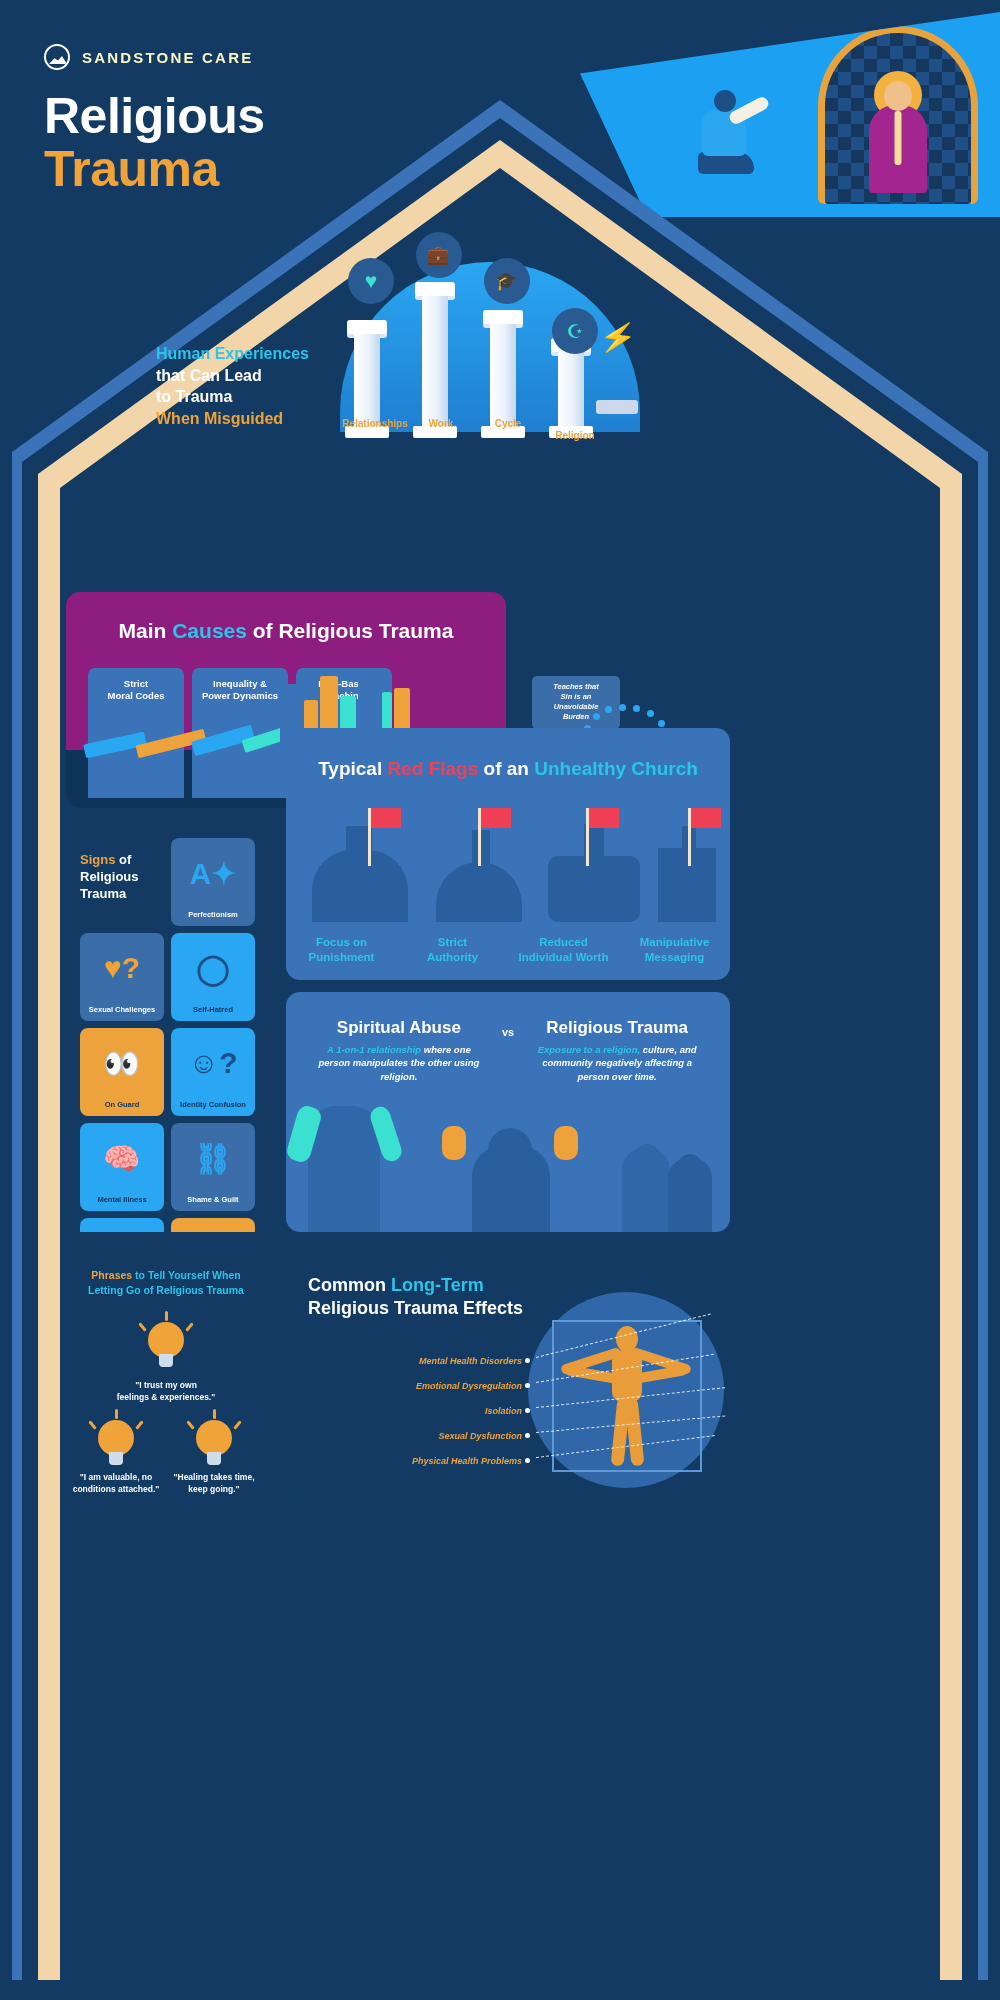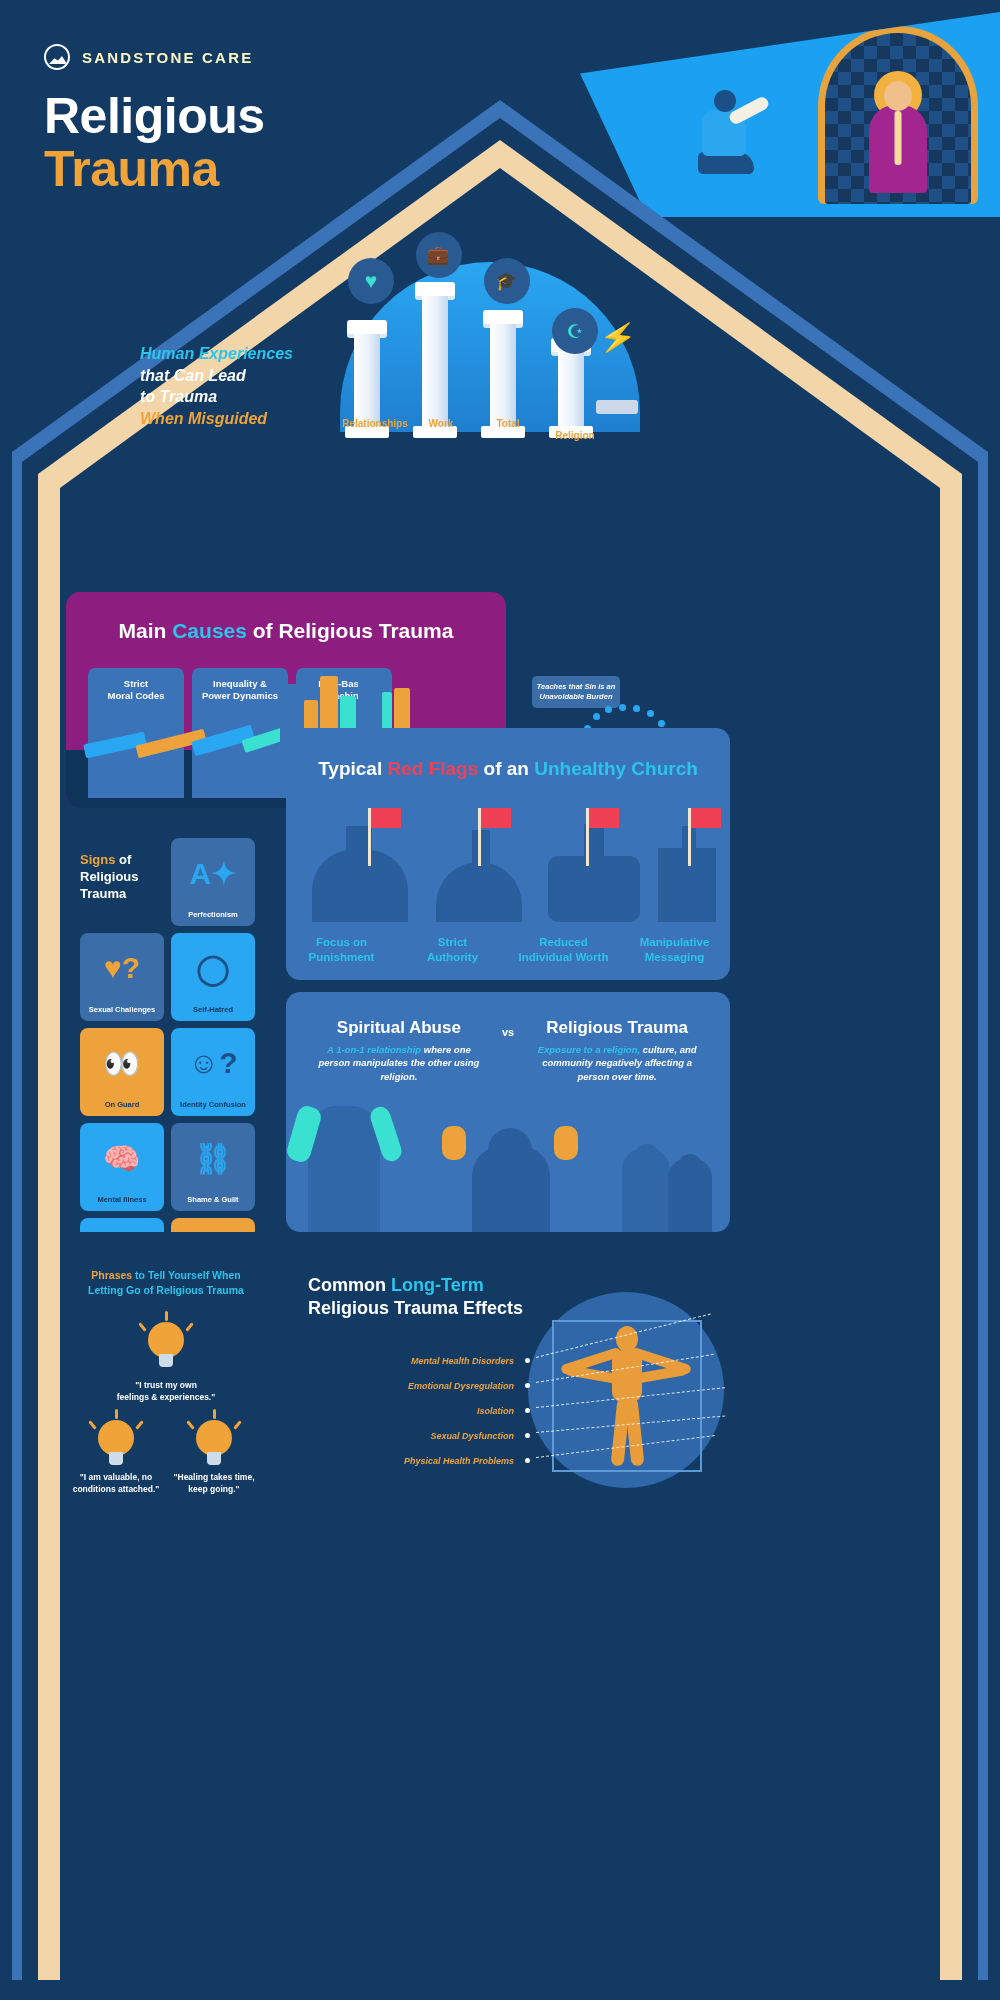--- a/index.html
+++ b/index.html
@@ -84,21 +84,21 @@
     background:#123a63;
     clip-path: polygon(0% 1812px, 0% 320px, 50% 0px, 100% 320px, 100% 1812px);
   }
   .attic{
     position:absolute; left:72px; top:182px; width:856px; height:380px;
     background:#123a63; border-radius:14px;
     clip-path: polygon(0% 380px, 0% 312px, 50% 0px, 100% 312px, 100% 380px);
   }
 
   
-  .attic-text{ position:absolute; left:140px; top:343px; width:230px;font-style:italic; }
+  .attic-text{ position:absolute; left:156px; top:343px; width:230px; }
   .attic-text .a1{ color:#2bc4ea; font-size:16px; font-weight:800; line-height:1.35;}
   .attic-text .a2{ color:#ffffff; font-size:16px; font-weight:800; line-height:1.35;}
   .attic-text .a3{ color:#ffffff; font-size:16px; font-weight:800; line-height:1.35;}
   .attic-text .a4{ color:#f0a338; font-size:16px; font-weight:800; line-height:1.35;}
 
   .dome{
     position:absolute; left:340px; top:262px; width:300px; height:170px;
     background:linear-gradient(180deg,#2aa7f2 0%, #1f7fd0 100%);
     border-radius:150px 150px 0 0;
   }
@@ -139,21 +139,21 @@
   .shelf{position:absolute;left:0;bottom:0;width:100%;height:58px;background:#0f3459;}
   .books{position:absolute;left:18px;bottom:50px;height:90px;width:404px;}
   .bk{position:absolute;bottom:0;border-radius:2px;}
 
   
   #cycle{ left:520px; top:592px; width:210px; height:216px; overflow:hidden;}
   #cycle h2{ margin-top:22px; font-size:17px;}
   .cyc-note{
     position:absolute; background:#3b6da8; color:#fff; border-radius:5px;
     font-size:7.5px; font-style:italic; font-weight:700; text-align:center;
-    padding:6px 0; line-height:1.35;
+    padding:6px 20px; line-height:1.35;
   }
   .rosary{ position:absolute; left:55px; top:112px; width:110px; height:95px;}
   .bead{position:absolute;width:7px;height:7px;border-radius:50%;background:#2aa7f2;}
   .rx-cross{position:absolute;left:14px;top:78px;color:#f0a338;font-size:26px;font-weight:800;}
   .arr{position:absolute;color:#3ae0d0;font-size:26px;font-weight:900;}
 
   
   #signs{ left:66px; top:820px; width:200px; height:412px; overflow:hidden;}
   .sgrid{ position:absolute; left:14px; top:18px; width:176px; display:flex; flex-wrap:wrap; gap:7px;}
   .scell{ width:84px; height:88px; border-radius:8px; position:relative;
@@ -195,21 +195,21 @@
   .bulb .glass:after{content:"";position:absolute;left:9px;top:12px;width:18px;height:15px;
     background:#f0a338;transform:rotate(45deg);border-radius:0 0 4px 0;}
   .bulb .base{position:absolute;left:19px;top:36px;width:14px;height:13px;background:#cfdcea;border-radius:0 0 4px 4px;}
   .ray{position:absolute;width:3px;height:10px;background:#f0a338;border-radius:2px;}
   .ph-cap{position:absolute;width:130px;text-align:center;color:#fff;font-size:8.5px;font-weight:700;line-height:1.4;}
 
   
   #effects{ left:286px; top:1248px; width:444px; height:252px; overflow:hidden;}
   #effects .hd{position:absolute;left:22px;top:26px;font-size:18px;font-weight:800;color:#fff;line-height:1.28;}
   .eff-list{position:absolute;left:14px;top:100px;width:230px;}
-  .eff-item{display:flex;align-items:center;justify-content:flex-end;gap:11px;height:25px;
+  .eff-item{display:flex;align-items:center;justify-content:flex-end;gap:3px;height:25px;
     color:#f0a338;font-size:9px;font-style:italic;font-weight:700;}
   .eff-dot{width:5px;height:5px;border-radius:50%;background:#fff;flex:0 0 auto;}
   .vitru-circle{position:absolute;right:6px;top:44px;width:196px;height:196px;border-radius:50%;
     background:#2f67a8;}
   .vitru-square{position:absolute;right:28px;top:72px;width:150px;height:152px;border:2px solid #5e9ad8;}
   .vfig{position:absolute;right:72px;top:78px;width:64px;height:140px;}
   .vhead{position:absolute;left:22px;top:0;width:22px;height:26px;border-radius:50%;background:#e89c3a;}
   .vtorso{position:absolute;left:18px;top:24px;width:30px;height:52px;border-radius:10px;background:#e89c3a;}
   .varm{position:absolute;top:30px;width:62px;height:10px;border-radius:6px;background:#e89c3a;}
   .vleg{position:absolute;top:72px;width:13px;height:68px;border-radius:7px;background:#e89c3a;}
@@ -287,21 +287,21 @@
     </div>
   </div>
   <div class="badge" style="left:348px;top:258px;">♥</div>
   <div class="badge" style="left:416px;top:232px;font-size:18px;">💼</div>
   <div class="badge" style="left:484px;top:258px;font-size:18px;">🎓</div>
   <div class="badge" style="left:552px;top:308px;font-size:19px;">☪</div>
   <div class="lightning">⚡</div>
   <div class="rubble"></div>
   <div class="pillar-label" style="left:330px;top:418px;">Relationships</div>
   <div class="pillar-label" style="left:396px;top:418px;">Work</div>
-  <div class="pillar-label" style="left:463px;top:418px;">Total</div>
+  <div class="pillar-label" style="left:463px;top:418px;">Cycle</div>
   <div class="pillar-label" style="left:530px;top:430px;">Religion</div>
 
   <div class="card purple" id="causes">
     <h2 class="sec">
       <span>Main </span><span class="accent-cyan">Causes</span><span> of Religious Trauma</span>
     </h2>
     <div class="shelf"></div>
     <div class="cause-tags">
       <div class="cause-tag" style="white-space:pre-line">Strict
 Moral Codes</div>

